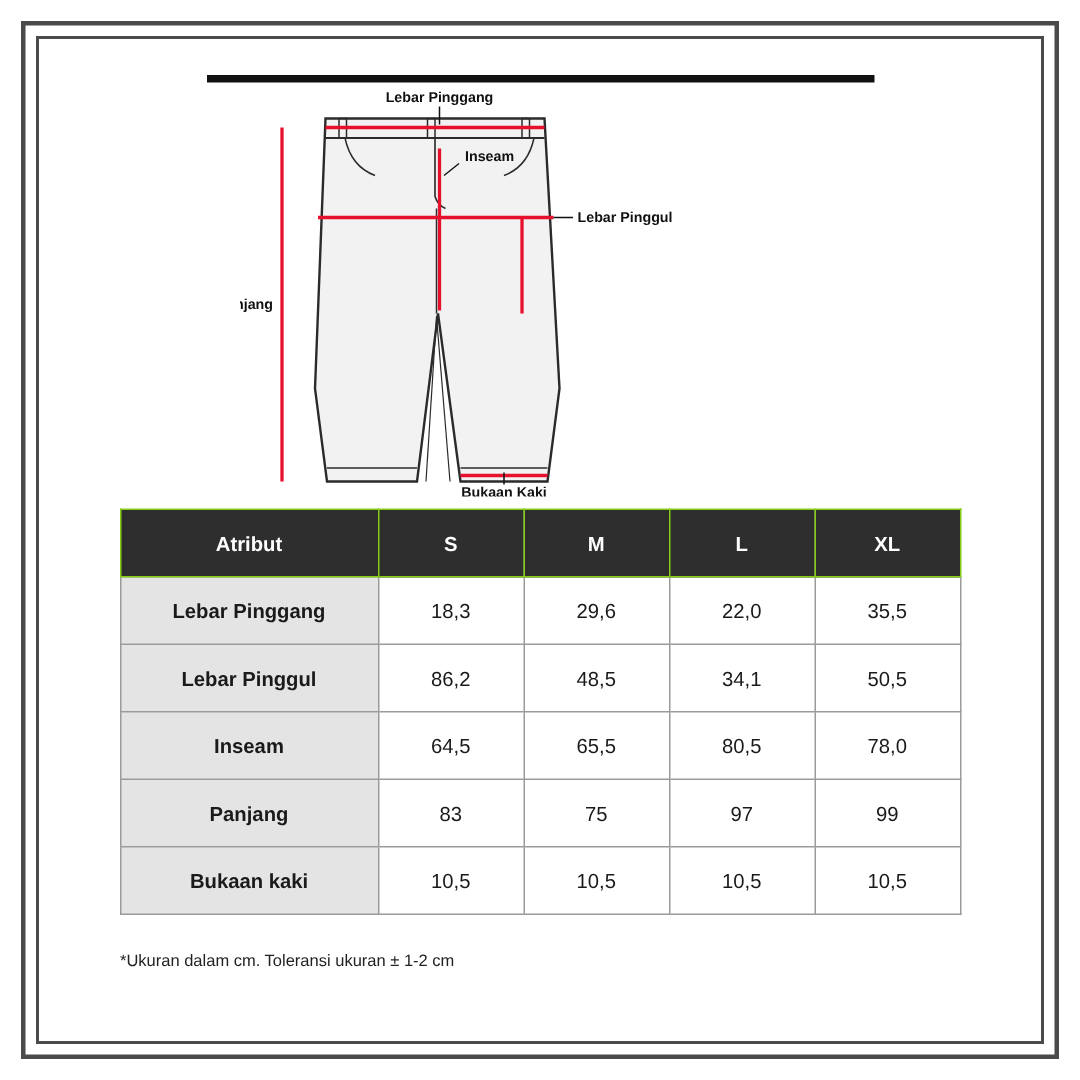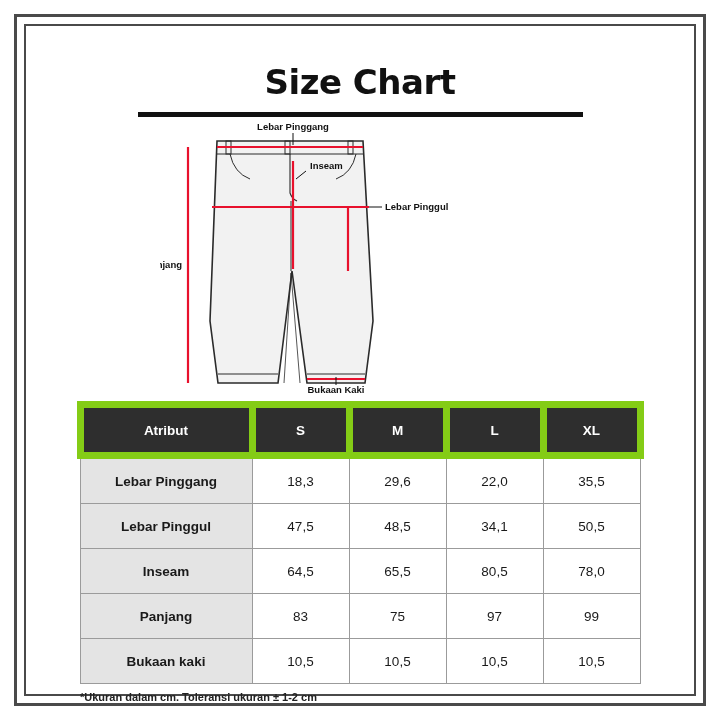--- a/index.html
+++ b/index.html
@@ -90,55 +90,53 @@
     text-align: center;
     font-size: 13.5px;
     color: #1a1a1a;
     font-weight: normal;
   }
   table.size-table thead th {
     background: #2e2e2e;
     color: #ffffff;
     font-weight: bold;
     font-size: 13.5px;
-    border: 7px solid #84cc16;
+    border: 1px solid #84cc16;
   }
   table.size-table tbody td.attr-cell {
     background: #e4e4e4;
     font-weight: bold;
     font-size: 13.5px;
   }
   table.size-table col.c-attr { width: 172px; }
   table.size-table col.c-val { width: 97px; }
   .note {
     width: 560px;
-    margin: 7px auto 0 auto;
+    margin: 25px auto 0 auto;
     font-size: 11px;
     color: #222222;
     text-align: left;
-    font-weight: bold;
   }
   .lbl {
     font-family: "Liberation Sans", sans-serif;
     font-size: 9.5px;
     font-weight: bold;
     fill: #111111;
   }
 </style>
 </head>
 <body>
 
 <div class="page">
 
   <div class="frame-outer"></div>
   <div class="frame-inner"></div>
 
   <div class="content">
 
-    <div class="title">Size Chart</div>
     <div class="title-rule"></div>
 
     <div class="illustration">
       <svg width="400" height="272" viewBox="0 0 400 272">
 
         <g>
           <path d="M57 20 L203 20 L213 200 L205 262 L147 262 L132 150 L118 262 L58 262 L50 200 Z" fill="#f2f2f2" stroke="#2b2b2b" stroke-width="1.6"></path>
 
           <line x1="57" y1="33" x2="203" y2="33" stroke="#2b2b2b" stroke-width="1.2"></line>
 
@@ -205,21 +203,21 @@
         <tbody>
           <tr>
             <td class="attr-cell">Lebar Pinggang</td>
             <td>18,3</td>
             <td>29,6</td>
             <td>22,0</td>
             <td>35,5</td>
           </tr>
           <tr>
             <td class="attr-cell">Lebar Pinggul</td>
-            <td>47,5</td>
+            <td>86,2</td>
             <td>48,5</td>
             <td>34,1</td>
             <td>50,5</td>
           </tr>
           <tr>
             <td class="attr-cell">Inseam</td>
             <td>64,5</td>
             <td>65,5</td>
             <td>80,5</td>
             <td>78,0</td>

